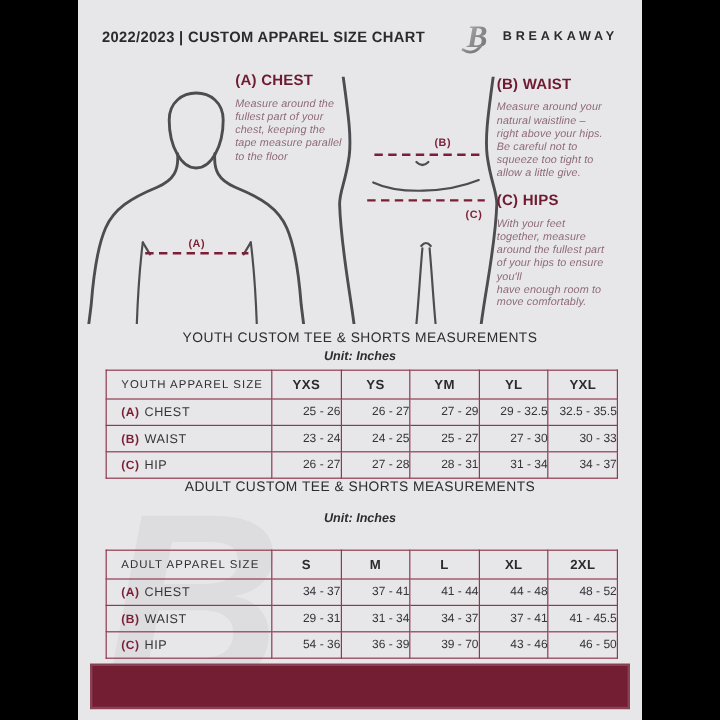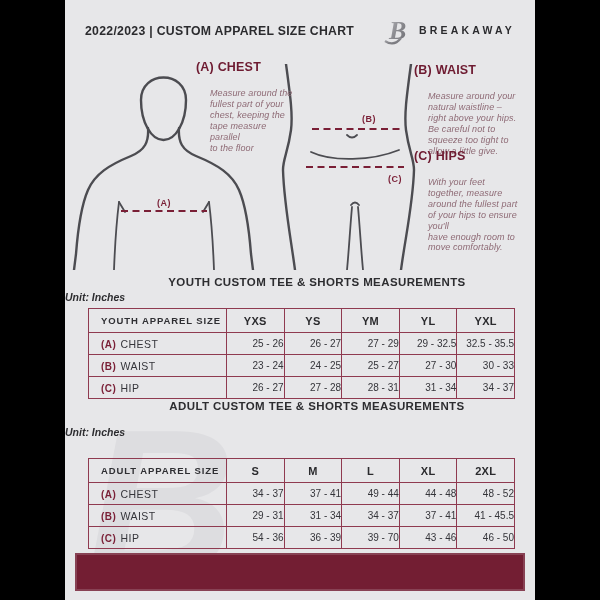--- a/index.html
+++ b/index.html
@@ -28,40 +28,40 @@
   
   svg.figure{position:absolute;z-index:1;}
   .body-line{fill:none;stroke:#4c4c51;stroke-width:2.4;stroke-linecap:round;}
   .body-line.thin{stroke-width:1.8;}
   .measure-line{fill:none;stroke:#7a1f36;stroke-width:2;stroke-dasharray:7 4.5;}
   .fig-label{fill:#7a1f36;font-size:9px;font-weight:bold;letter-spacing:.5px;text-anchor:middle;
     font-family:"Liberation Sans",sans-serif;}
   
   .instr{position:absolute;z-index:2;}
   .instr h3{margin:0 0 7px 0;font-size:12.5px;font-weight:bold;color:#6e1b31;letter-spacing:.2px;}
-  .instr p{margin:14px;font-size:9px;line-height:10.9px;font-style:italic;color:#8e6a75;
+  .instr p{margin:0;font-size:9px;line-height:10.9px;font-style:italic;color:#8e6a75;
     white-space:pre-line;letter-spacing:.1px;}
   
   .sec-title{position:absolute;left:0;width:100%;text-align:center;z-index:2;
-    font-size:11.5px;font-weight:bold;color:#2d2d30;letter-spacing:.4px;padding-left:17px;}
-  .sec-unit{position:absolute;left:0;width:100%;z-index:2;
+    font-size:11.5px;font-weight:normal;color:#2d2d30;letter-spacing:.4px;}
+  .sec-unit{position:absolute;left:0;width:100%;text-align:center;z-index:2;
     font-size:10.5px;font-weight:bold;font-style:italic;color:#2d2d30;}
   
   table.size-table{
     position:absolute;left:23px;width:427px;z-index:2;
     border-collapse:collapse;table-layout:fixed;background:transparent;
   }
   .size-table th,.size-table td{
     border:1.5px solid #8f3a50;padding:0;vertical-align:middle;
     color:#35353a;
   }
   .size-table tr{height:22px;}
   .size-table tr.head-row{height:24px;}
   .size-table th.first{
-    font-size:9.5px;font-weight:bold;letter-spacing:.9px;text-align:left;padding-left:12px;
+    font-size:9.5px;font-weight:normal;letter-spacing:.9px;text-align:left;padding-left:12px;
     color:#2f2f33;
   }
   .size-table th.size{font-size:11px;font-weight:bold;text-align:center;color:#2b2b2e;letter-spacing:.3px;}
   .size-table td.label{text-align:left;padding-left:12px;font-size:10.5px;letter-spacing:.5px;white-space:nowrap;}
   .size-table td.label .key{color:#7a1f36;font-weight:bold;font-size:10px;margin-right:4px;}
   .size-table td.val{text-align:right;font-size:10px;}
   
   .watermark{
     position:absolute;left:22px;top:398px;z-index:0;
     font-size:205px;line-height:1;font-weight:bold;font-style:italic;
@@ -134,21 +134,21 @@
   </div>
   <div class="instr" style="left:349px;top:63px;width:118px">
     <h3>(B) WAIST</h3>
     <p>Measure around your
 natural waistline –
 right above your hips.
 Be careful not to
 squeeze too tight to
 allow a little give.</p>
   </div>
-  <div class="instr" style="left:349px;top:149px;width:118px">
+  <div class="instr" style="left:349px;top:160px;width:118px">
     <h3>(C) HIPS</h3>
     <p>With your feet
 together, measure
 around the fullest part
 of your hips to ensure
 you'll
 have enough room to
 move comfortably.</p>
   </div>
 
@@ -218,21 +218,21 @@
       <th class="size">S</th>
       <th class="size">M</th>
       <th class="size">L</th>
       <th class="size">XL</th>
       <th class="size">2XL</th>
     </tr>
     <tr>
       <td class="label"><span class="key">(A)</span><span>CHEST</span></td>
       <td class="val">34 - 37</td>
       <td class="val">37 - 41</td>
-      <td class="val">49 - 44</td>
+      <td class="val">41 - 44</td>
       <td class="val">44 - 48</td>
       <td class="val">48 - 52</td>
     </tr>
     <tr>
       <td class="label"><span class="key">(B)</span><span>WAIST</span></td>
       <td class="val">29 - 31</td>
       <td class="val">31 - 34</td>
       <td class="val">34 - 37</td>
       <td class="val">37 - 41</td>
       <td class="val">41 - 45.5</td>

